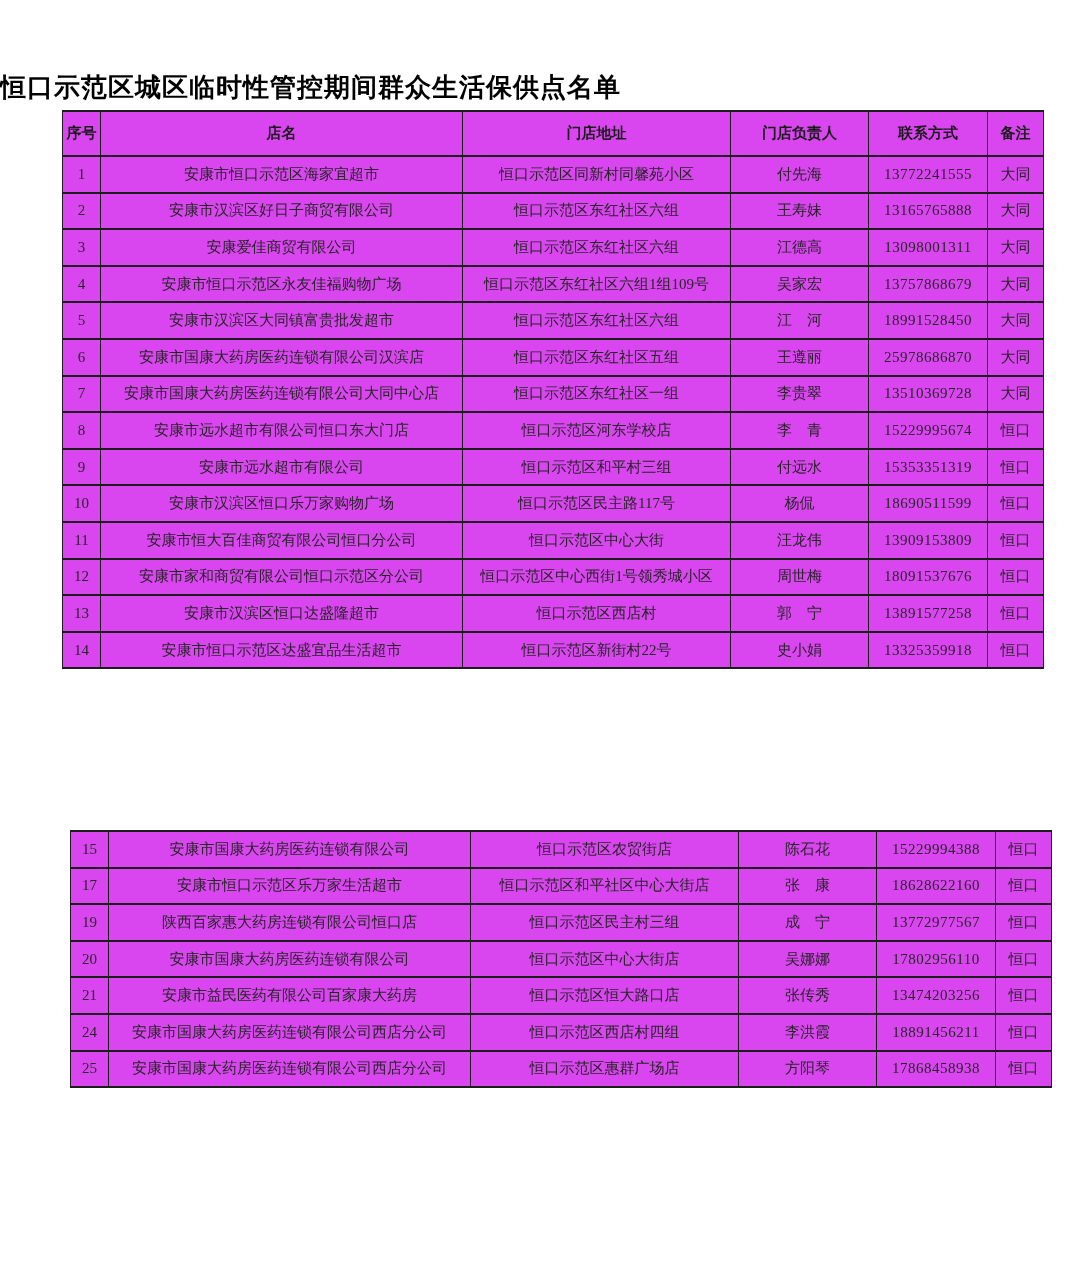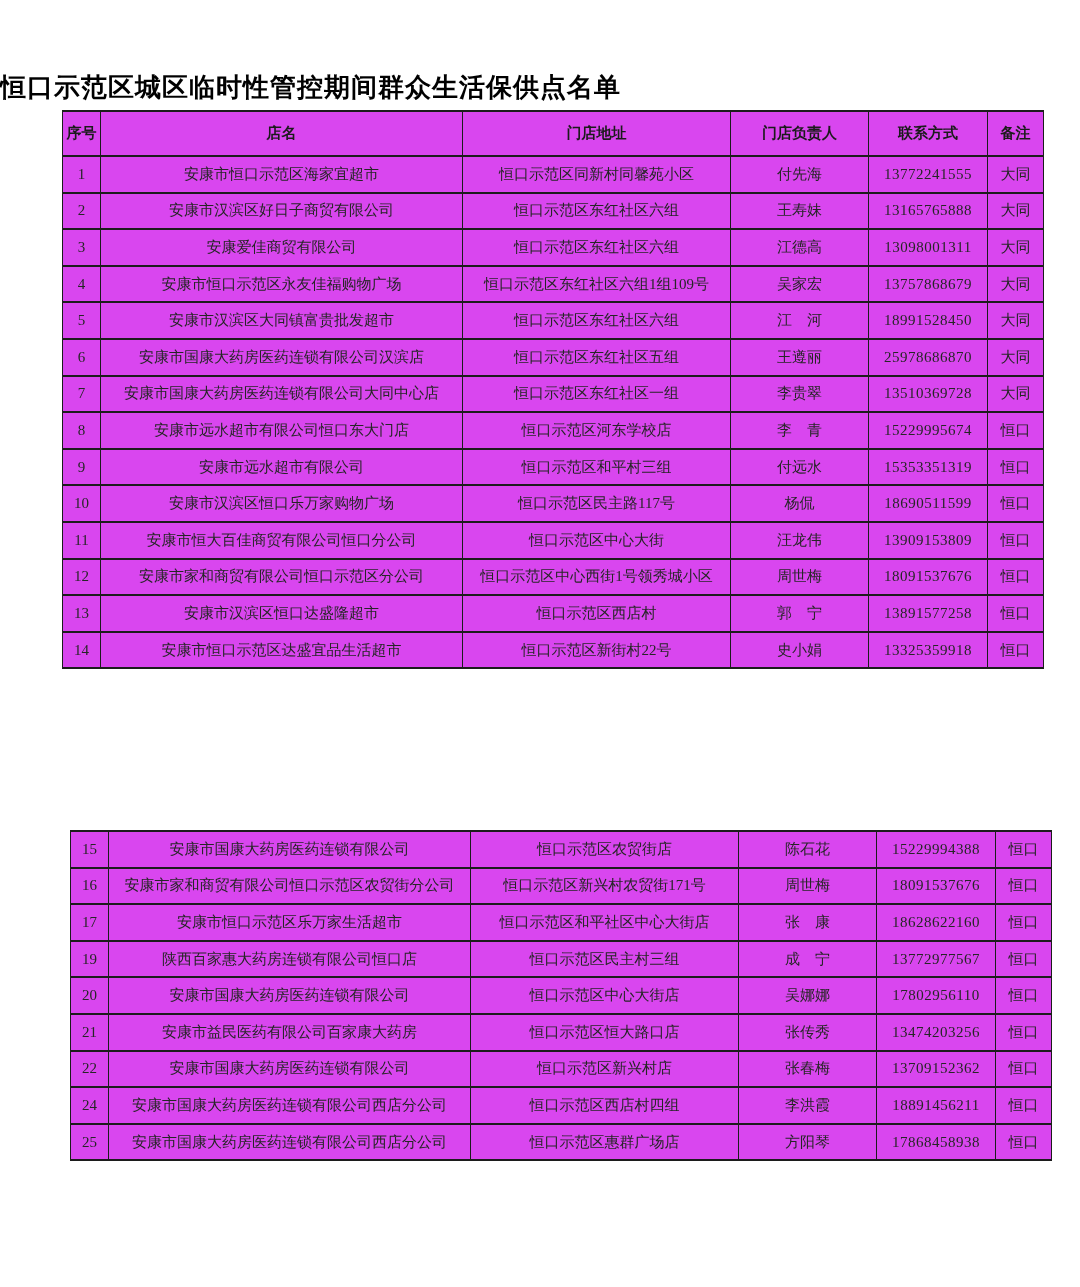--- a/index.html
+++ b/index.html
@@ -212,28 +212,20 @@
     <tbody>
       <tr>
         <td class="col-no">15</td>
         <td class="col-name">安康市国康大药房医药连锁有限公司</td>
         <td class="col-address">恒口示范区农贸街店</td>
         <td class="col-manager">陈石花</td>
         <td class="col-phone">15229994388</td>
         <td class="col-remark">恒口</td>
       </tr>
       <tr>
-        <td class="col-no">16</td>
-        <td class="col-name">安康市家和商贸有限公司恒口示范区农贸街分公司</td>
-        <td class="col-address">恒口示范区新兴村农贸街171号</td>
-        <td class="col-manager">周世梅</td>
-        <td class="col-phone">18091537676</td>
-        <td class="col-remark">恒口</td>
-      </tr>
-      <tr>
         <td class="col-no">17</td>
         <td class="col-name">安康市恒口示范区乐万家生活超市</td>
         <td class="col-address">恒口示范区和平社区中心大街店</td>
         <td class="col-manager">张　康</td>
         <td class="col-phone">18628622160</td>
         <td class="col-remark">恒口</td>
       </tr>
       <tr>
         <td class="col-no">19</td>
         <td class="col-name">陕西百家惠大药房连锁有限公司恒口店</td>
@@ -252,28 +244,20 @@
       </tr>
       <tr>
         <td class="col-no">21</td>
         <td class="col-name">安康市益民医药有限公司百家康大药房</td>
         <td class="col-address">恒口示范区恒大路口店</td>
         <td class="col-manager">张传秀</td>
         <td class="col-phone">13474203256</td>
         <td class="col-remark">恒口</td>
       </tr>
       <tr>
-        <td class="col-no">22</td>
-        <td class="col-name">安康市国康大药房医药连锁有限公司</td>
-        <td class="col-address">恒口示范区新兴村店</td>
-        <td class="col-manager">张春梅</td>
-        <td class="col-phone">13709152362</td>
-        <td class="col-remark">恒口</td>
-      </tr>
-      <tr>
         <td class="col-no">24</td>
         <td class="col-name">安康市国康大药房医药连锁有限公司西店分公司</td>
         <td class="col-address">恒口示范区西店村四组</td>
         <td class="col-manager">李洪霞</td>
         <td class="col-phone">18891456211</td>
         <td class="col-remark">恒口</td>
       </tr>
       <tr>
         <td class="col-no">25</td>
         <td class="col-name">安康市国康大药房医药连锁有限公司西店分公司</td>

